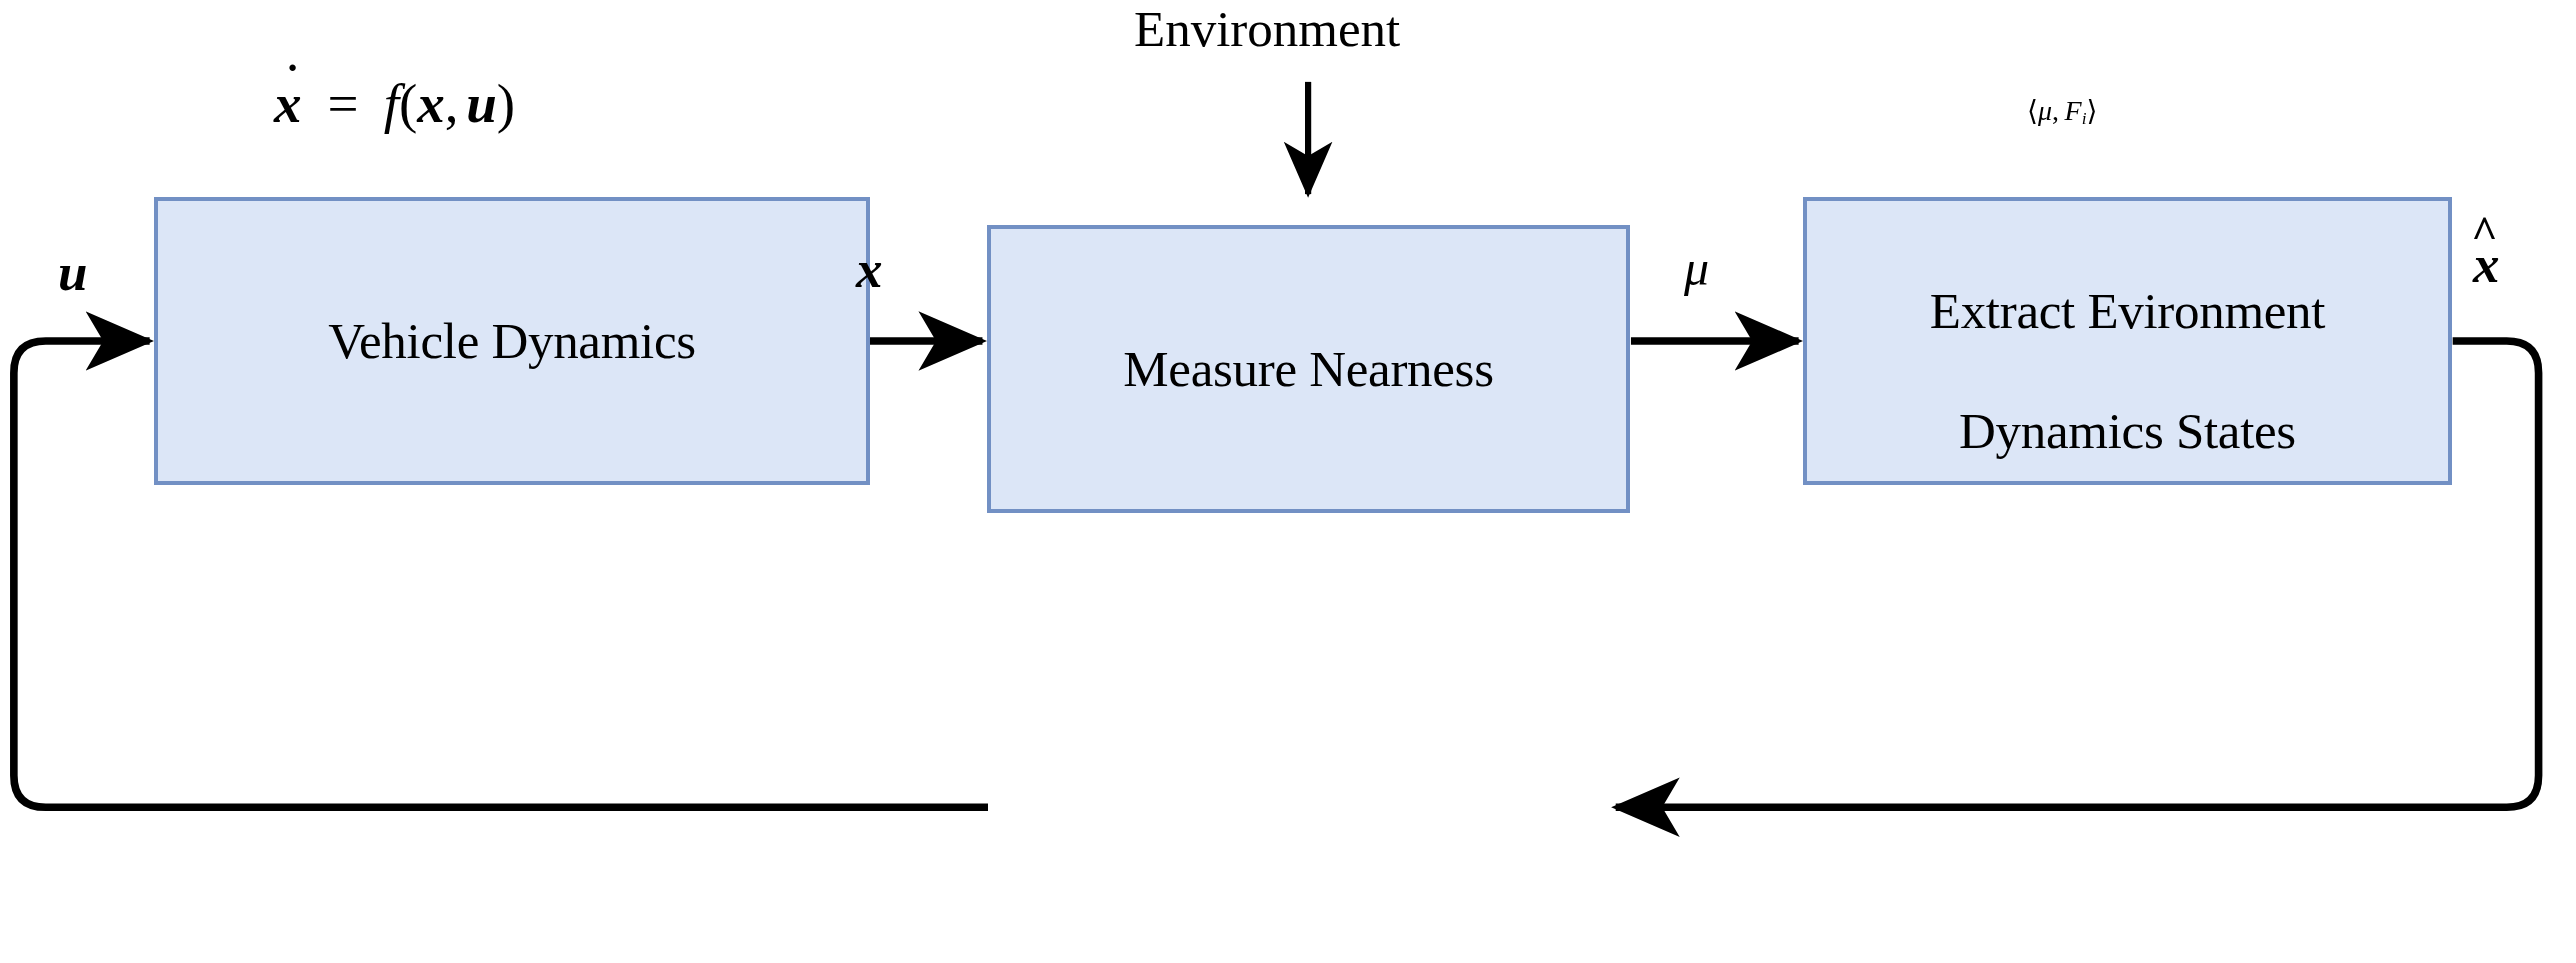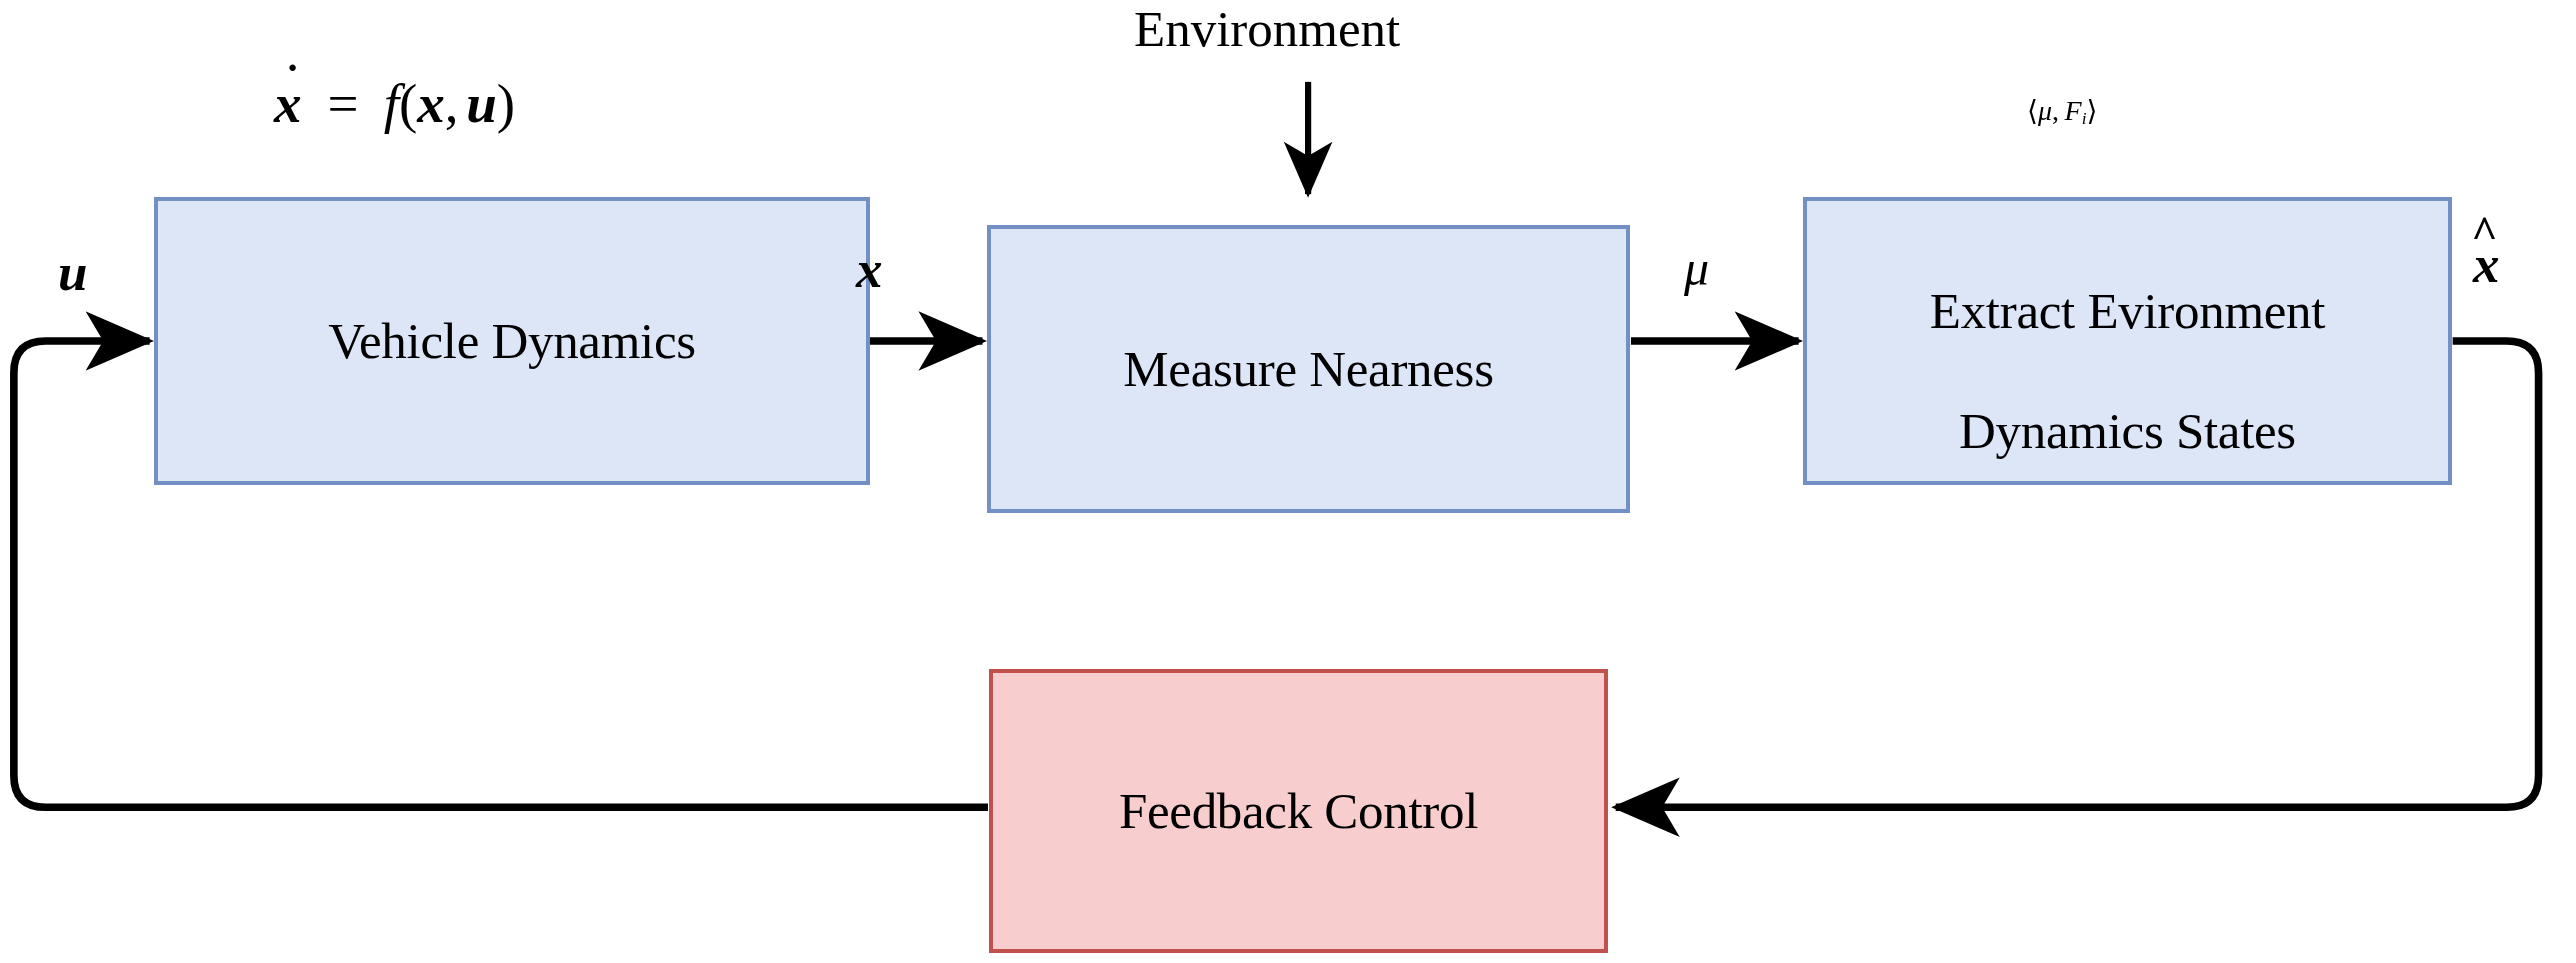--- a/index.html
+++ b/index.html
@@ -130,23 +130,20 @@
     <span class="block-label">Measure Nearness</span>
   </div>
 
   <div id="block-extract-states" class="block block-blue" style="background: rgb(220, 230, 247); border-color: rgb(114, 144, 196);">
     <span class="block-label">
       <span>Extract Evironment</span><br>
       <span>Dynamics States</span>
     </span>
   </div>
 
-  <div id="block-feedback-control" class="block block-red" style="background: rgb(248, 205, 205); border-color: rgb(192, 81, 77);">
-    <span class="block-label">Feedback Control</span>
-  </div>
 
   <div id="label-state-equation" class="label math">
     <span class="bold" style="position:relative;">
       <span>x</span>
       <span style="position:absolute; left:0.30em; top:-0.70em; font-size:0.72em;
                    font-style:normal; font-weight:bold;">·</span>
     </span>
     <span style="padding:0 0.16em;">=</span>
     <span>f</span><span class="upr">(</span><span class="bold">x</span><span class="upr">,</span><span class="bold" style="padding-left:0.14em;">u</span><span class="upr">)</span>
   </div>

